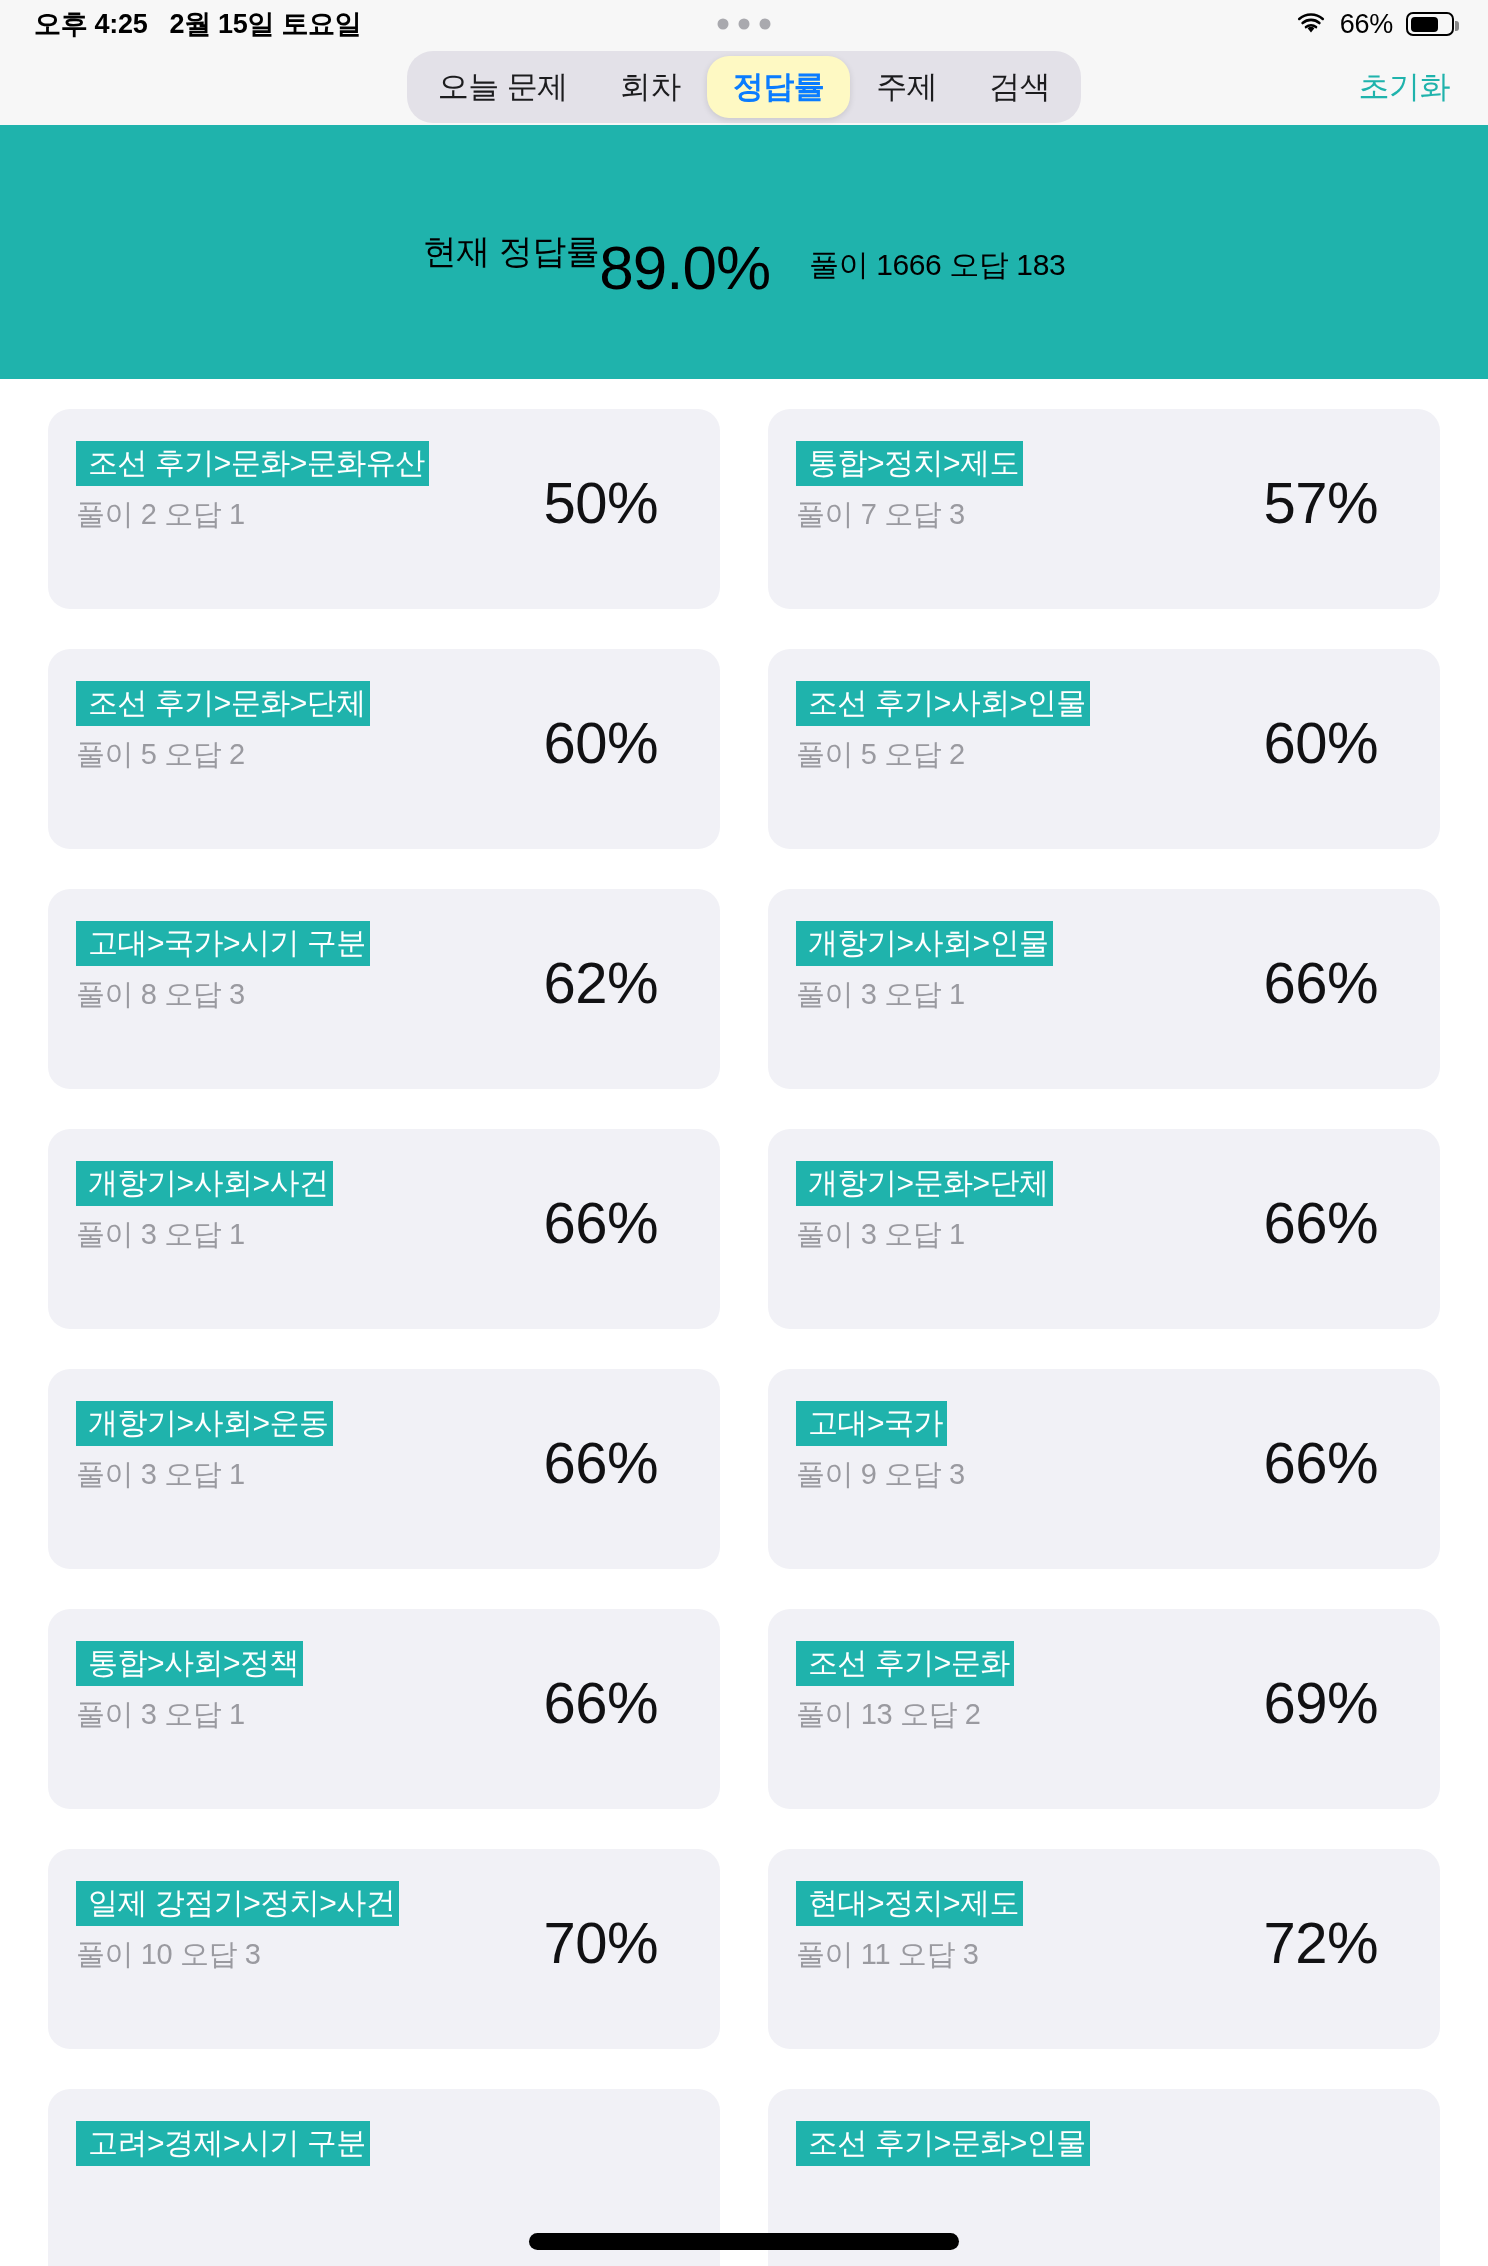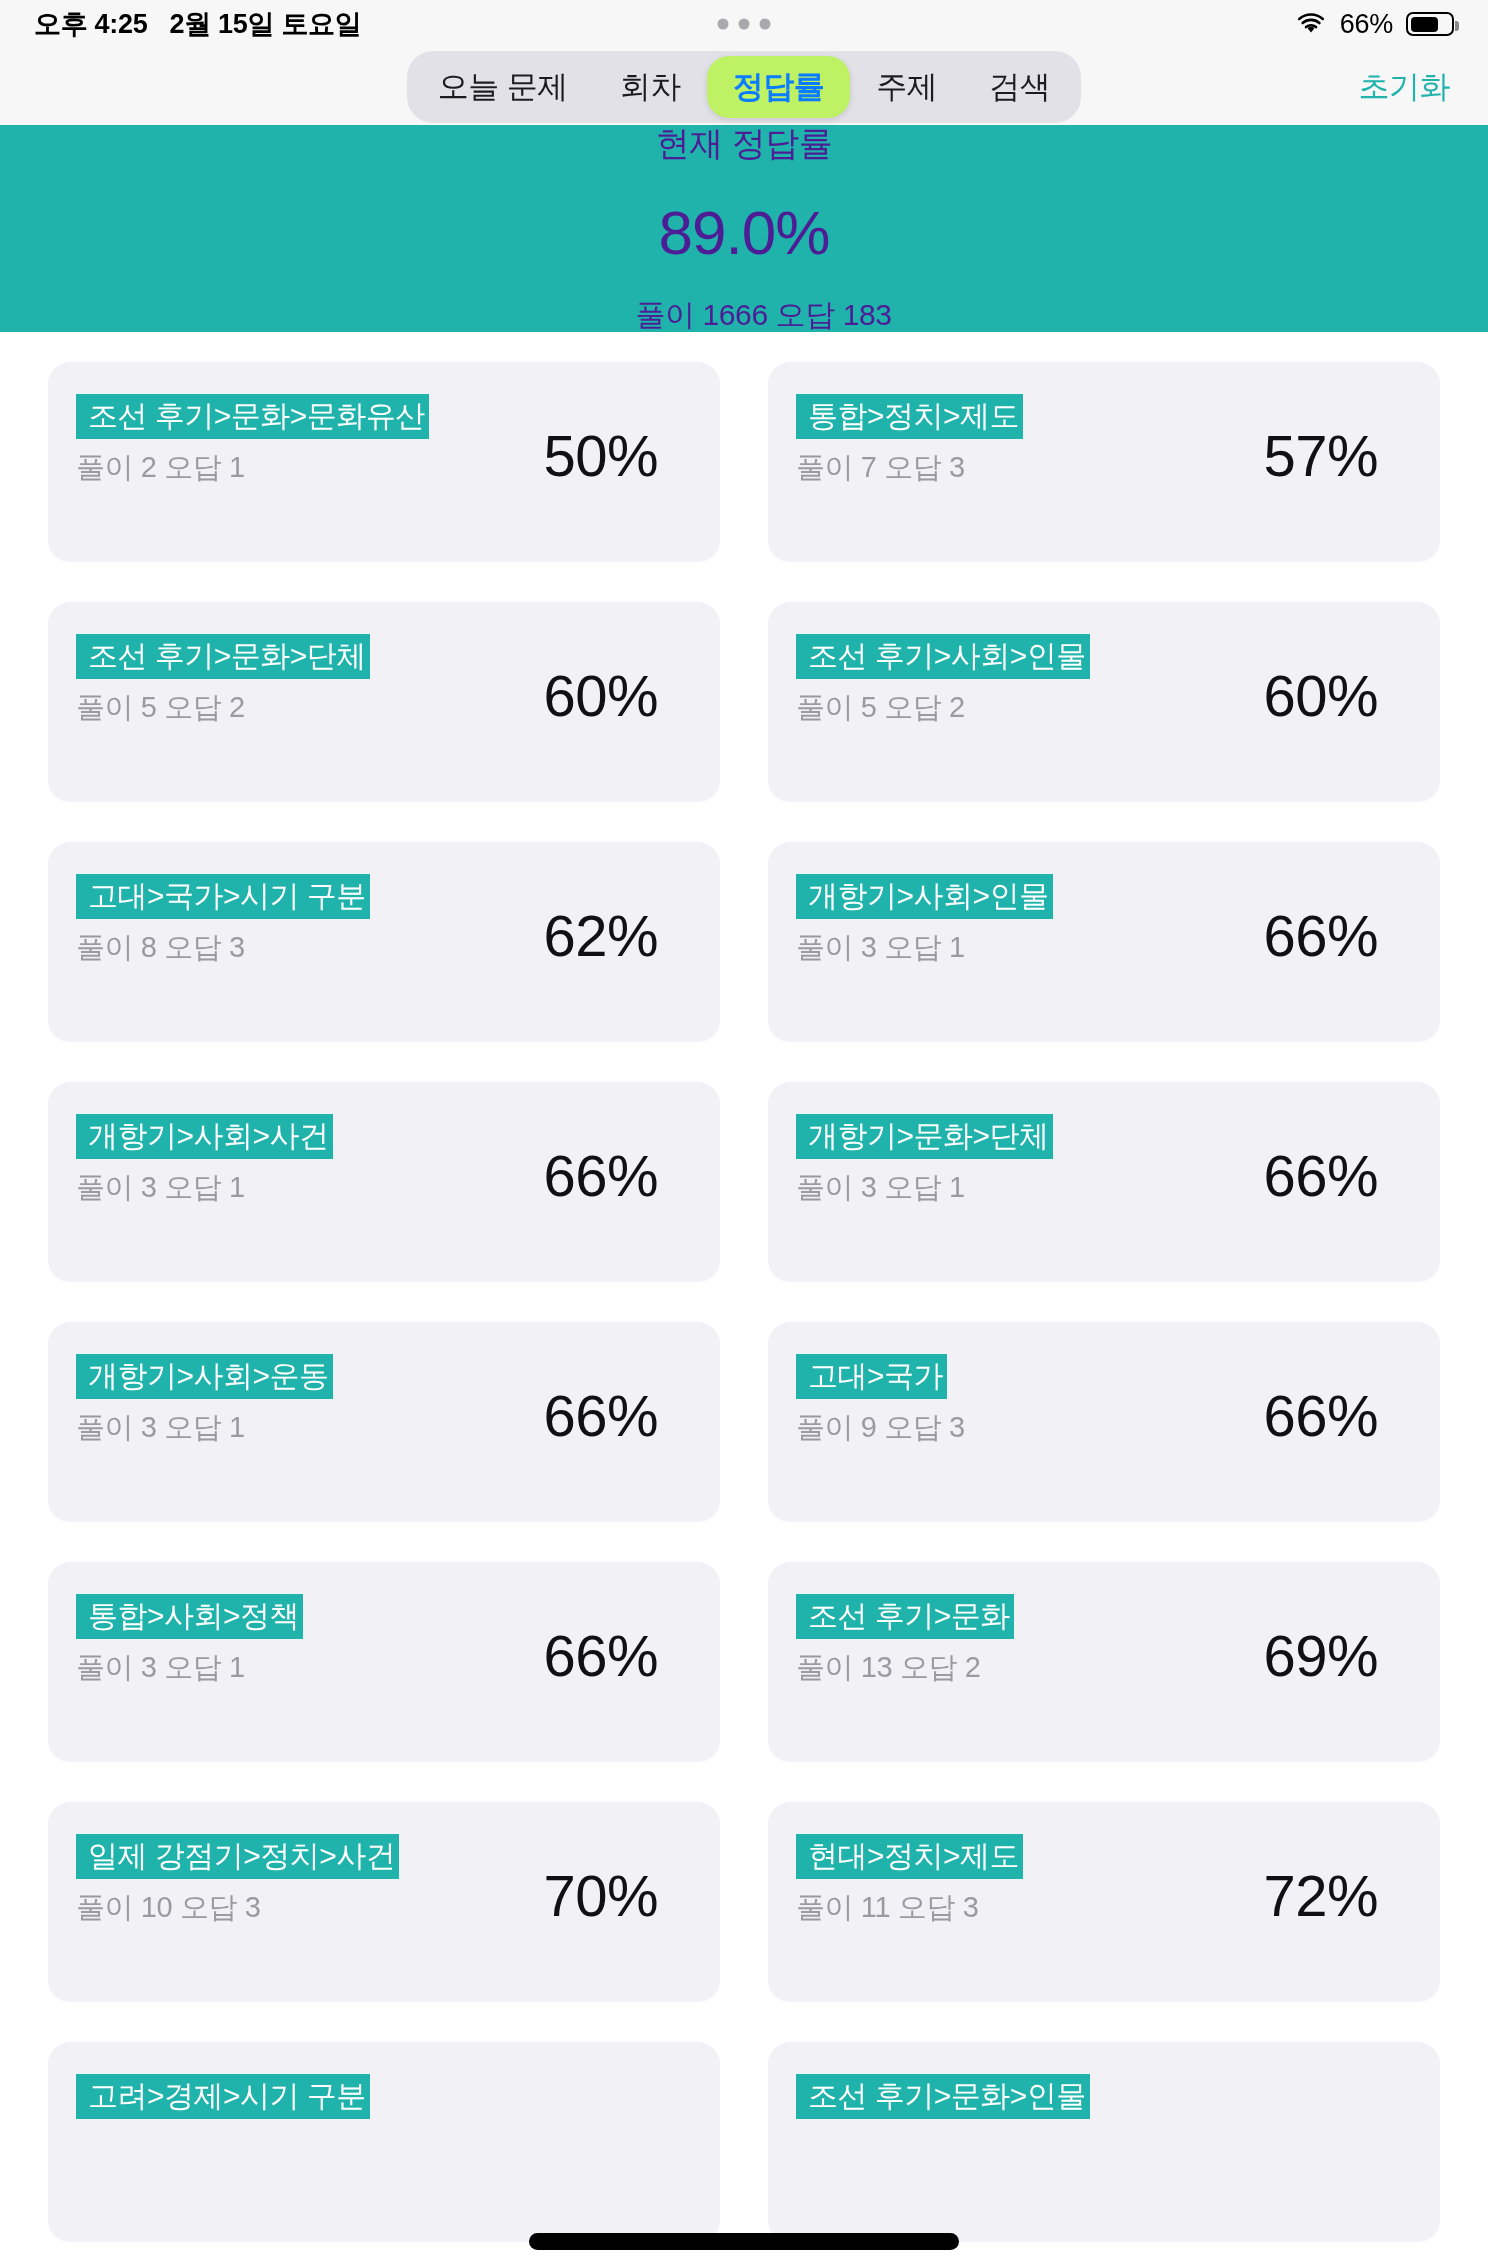--- a/index.html
+++ b/index.html
@@ -44,32 +44,32 @@
     padding:5px;
     gap:0px;
   }
   .seg-item {
     font-size:31px; font-weight:500; color:#1c1c1e;
     padding:10px 26px;
     border-radius:22px;
     letter-spacing:-0.5px;
     white-space:nowrap;
   }
-  .seg-item.active { background:#bef264; color:#0a7cff; font-weight:700; box-shadow:0 2px 6px rgba(0,0,0,.12); }
+  .seg-item.active { background:#fef9c3; color:#0a7cff; font-weight:700; box-shadow:0 2px 6px rgba(0,0,0,.12); }
   .reset-btn {
     position:absolute; right:38px; top:50%; transform:translateY(-50%);
     font-size:31px; color:#1fb3ac; font-weight:500; letter-spacing:-0.5px;
   }
 
   
   .summary {
     background:#1fb3ac;
-    height:207px;
-    display:flex; flex-direction:column; align-items:center; justify-content:center;
-    color:#4c1d95;
+    height:254px;
+    display:flex; align-items:center; justify-content:center;
+    color:#000000;
   }
   .summary-title { font-size:34px; font-weight:500; letter-spacing:-0.5px; }
   .summary-rate { font-size:62px; font-weight:400; margin-top:30px; letter-spacing:-1px; }
   .summary-sub  { font-size:30px; font-weight:400; margin-top:27px; letter-spacing:-0.4px;margin-left:39px; }
 
   
   .grid {
     padding:30px 48px 0 48px;
     display:grid;
     grid-template-columns:1fr 1fr;

